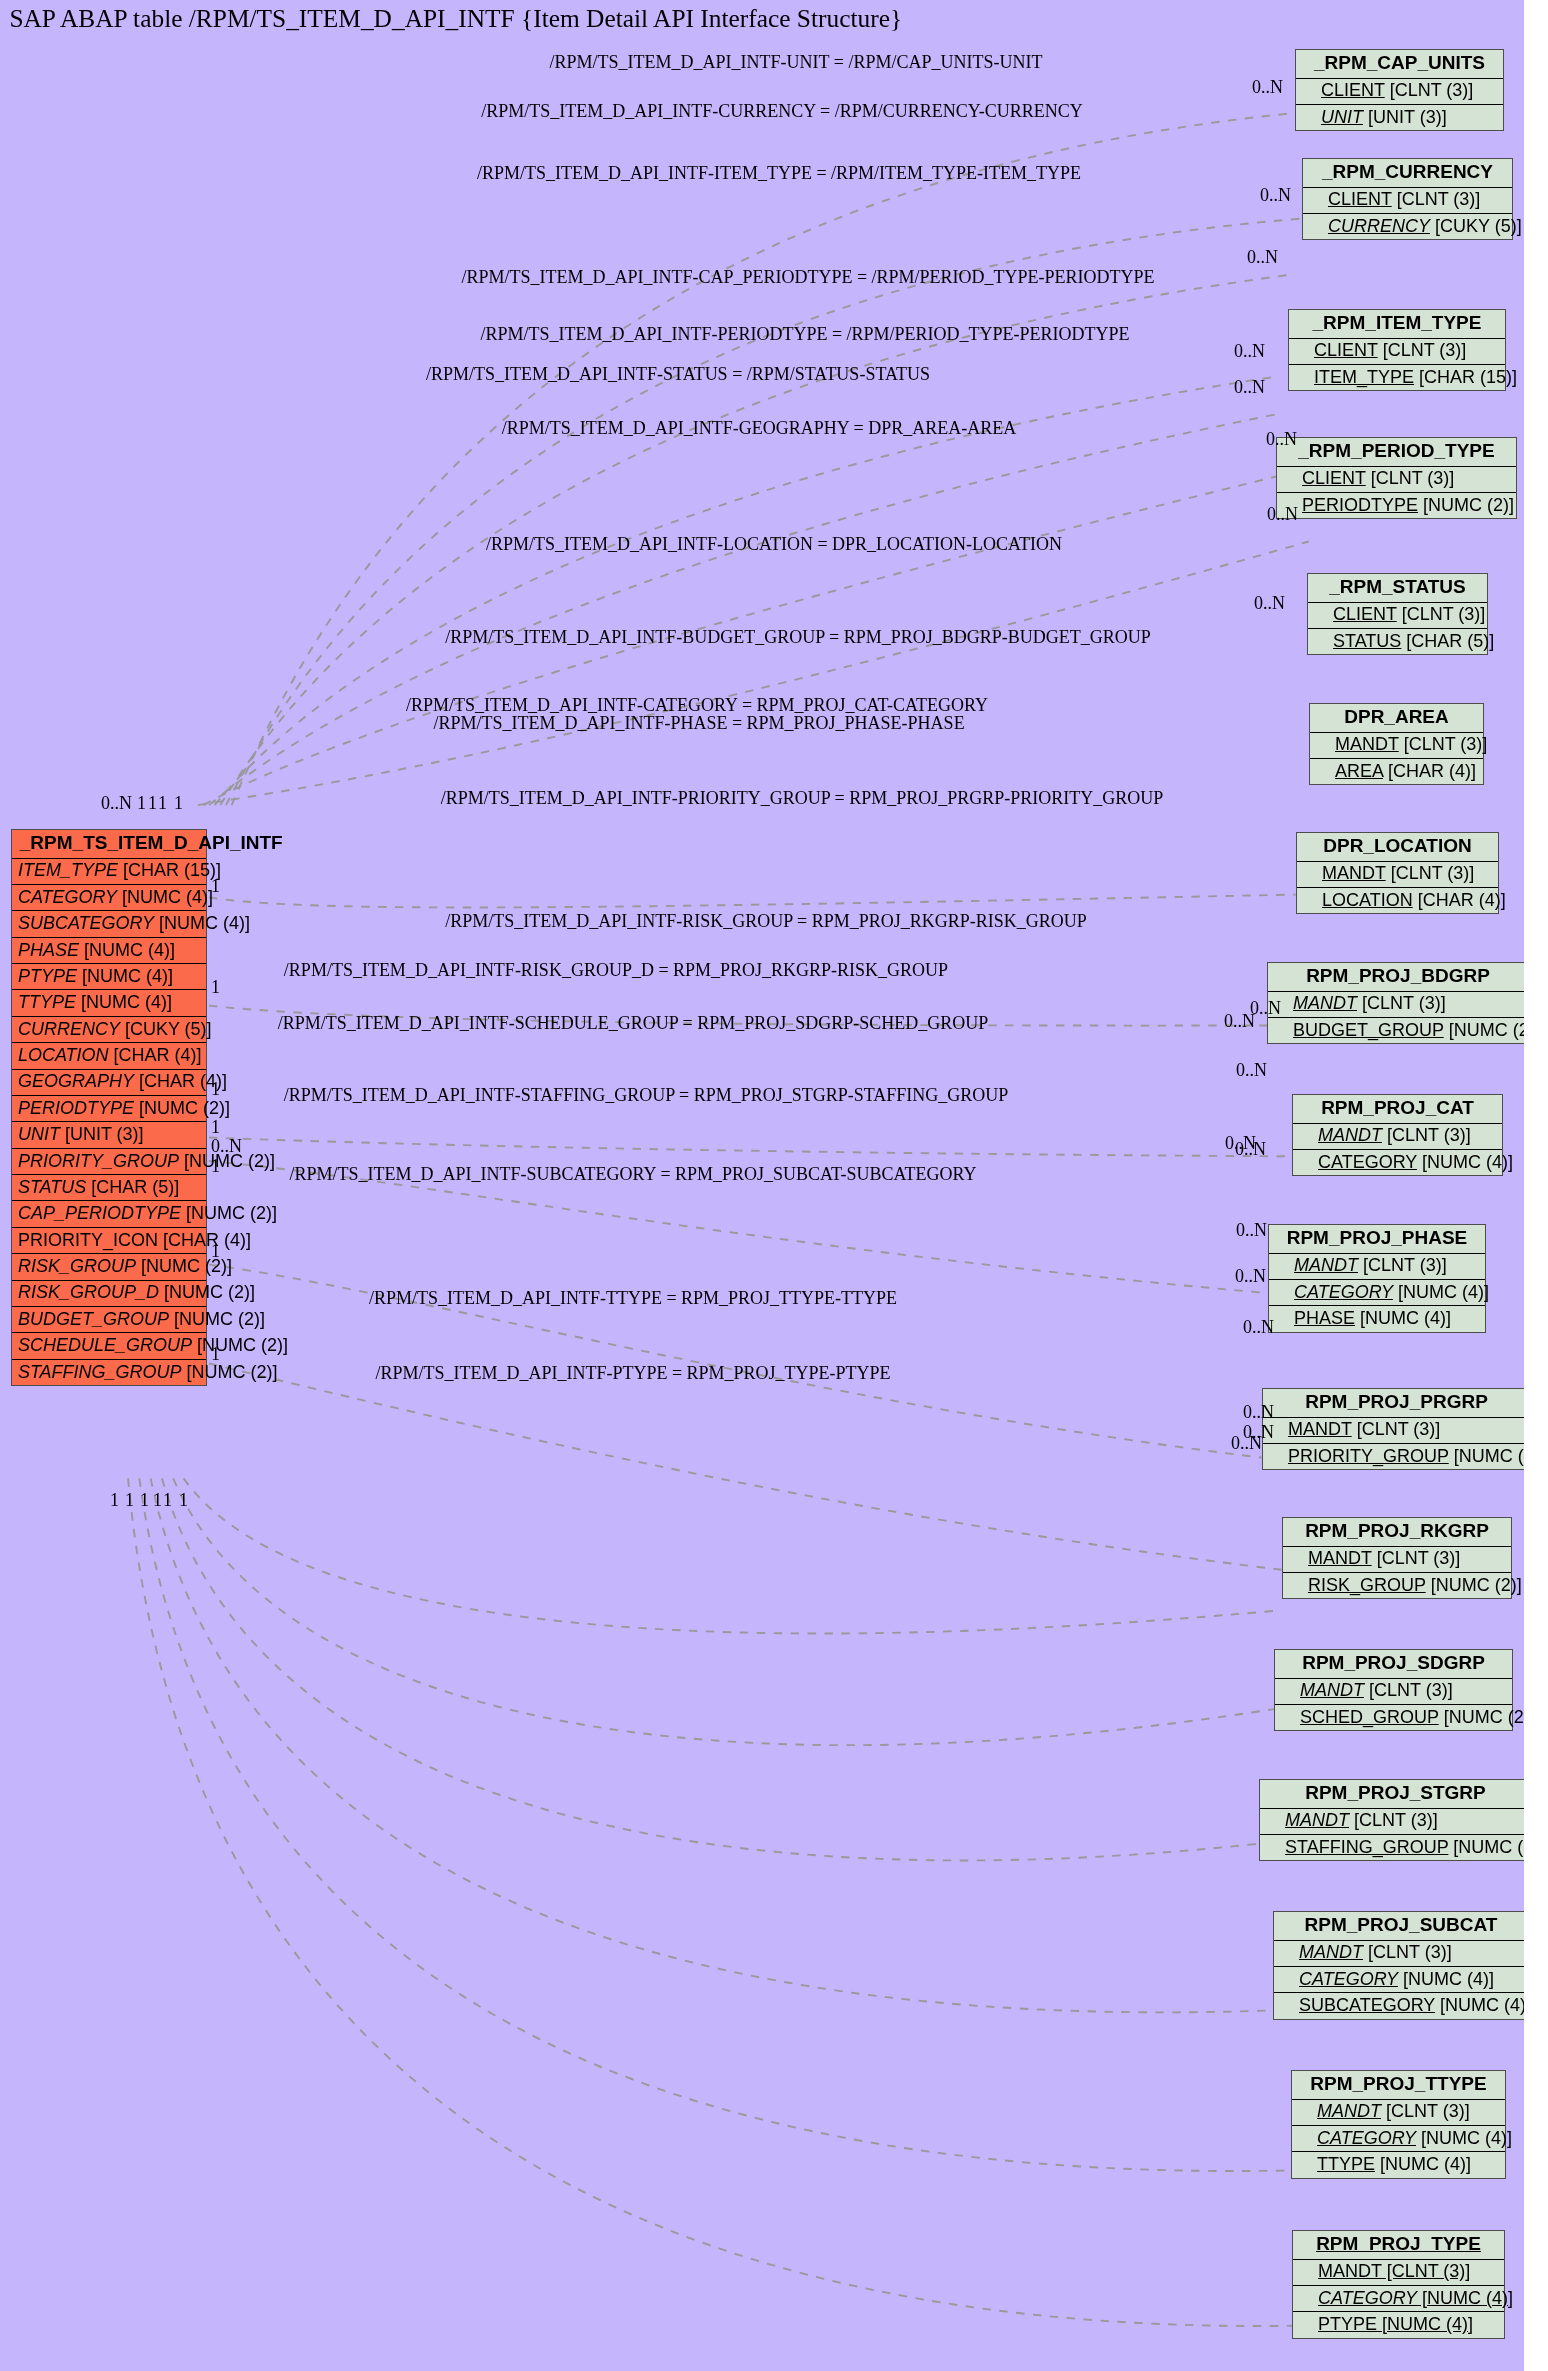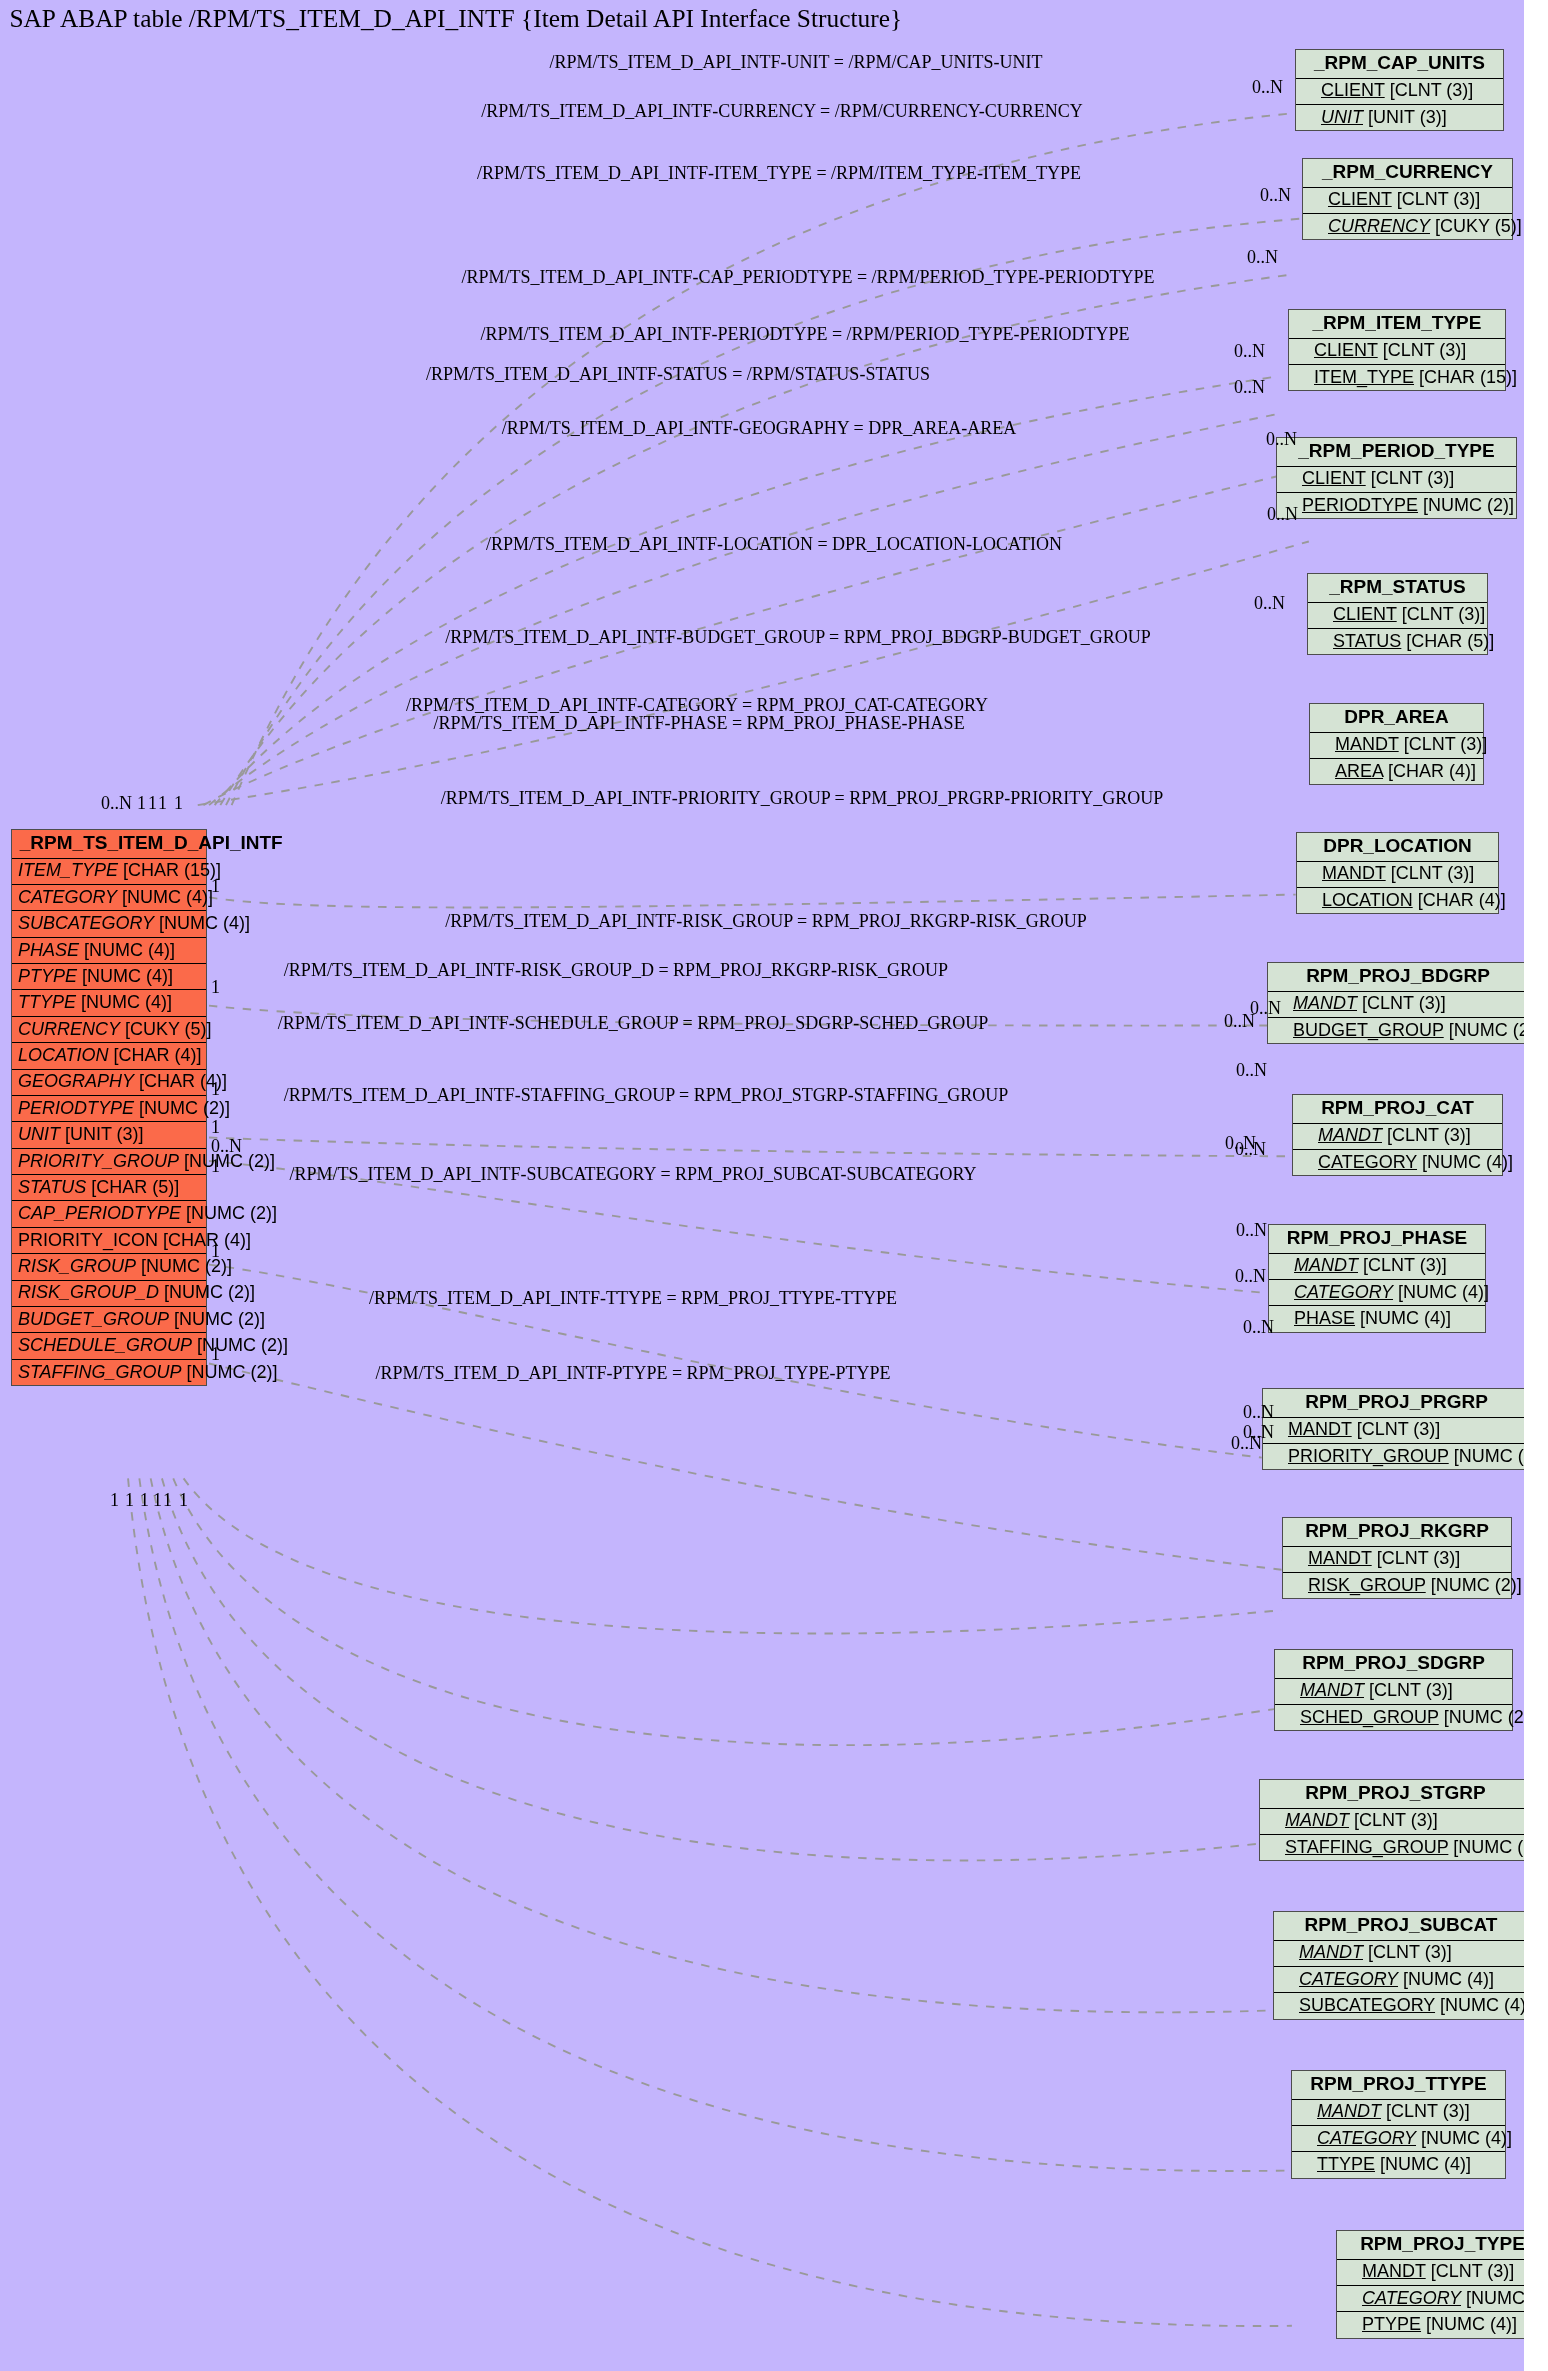--- a/index.html
+++ b/index.html
@@ -219,21 +219,21 @@
         <div class="row"><span class="fld it">MANDT</span><span> [CLNT (3)]</span></div>
         <div class="row"><span class="fld it">CATEGORY</span><span> [NUMC (4)]</span></div>
         <div class="row"><span class="fld">SUBCATEGORY</span><span> [NUMC (4)]</span></div>
       </div>
       <div class="entity ref" style="left: 1291px; top: 2070px; width: 215px;">
         <div class="title">RPM_PROJ_TTYPE</div>
         <div class="row"><span class="fld it">MANDT</span><span> [CLNT (3)]</span></div>
         <div class="row"><span class="fld it">CATEGORY</span><span> [NUMC (4)]</span></div>
         <div class="row"><span class="fld">TTYPE</span><span> [NUMC (4)]</span></div>
       </div>
-      <div class="entity ref" style="left: 1336px; top: 2230px; width: 213px;">
+      <div class="entity ref" style="left: 1292px; top: 2230px; width: 213px; text-decoration: underline;">
         <div class="title">RPM_PROJ_TYPE</div>
         <div class="row"><span class="fld">MANDT</span><span> [CLNT (3)]</span></div>
         <div class="row"><span class="fld it">CATEGORY</span><span> [NUMC (4)]</span></div>
         <div class="row"><span class="fld">PTYPE</span><span> [NUMC (4)]</span></div>
       </div>
     </div>
 
   <div id="label-host">
       <div class="rel-label" style="left: 796px; top: 28px; margin-top: 24px;">/RPM/TS_ITEM_D_API_INTF-UNIT = /RPM/CAP_UNITS-UNIT</div>
       <div class="card" style="left: 1252px; top: 77px;">0..N</div>

